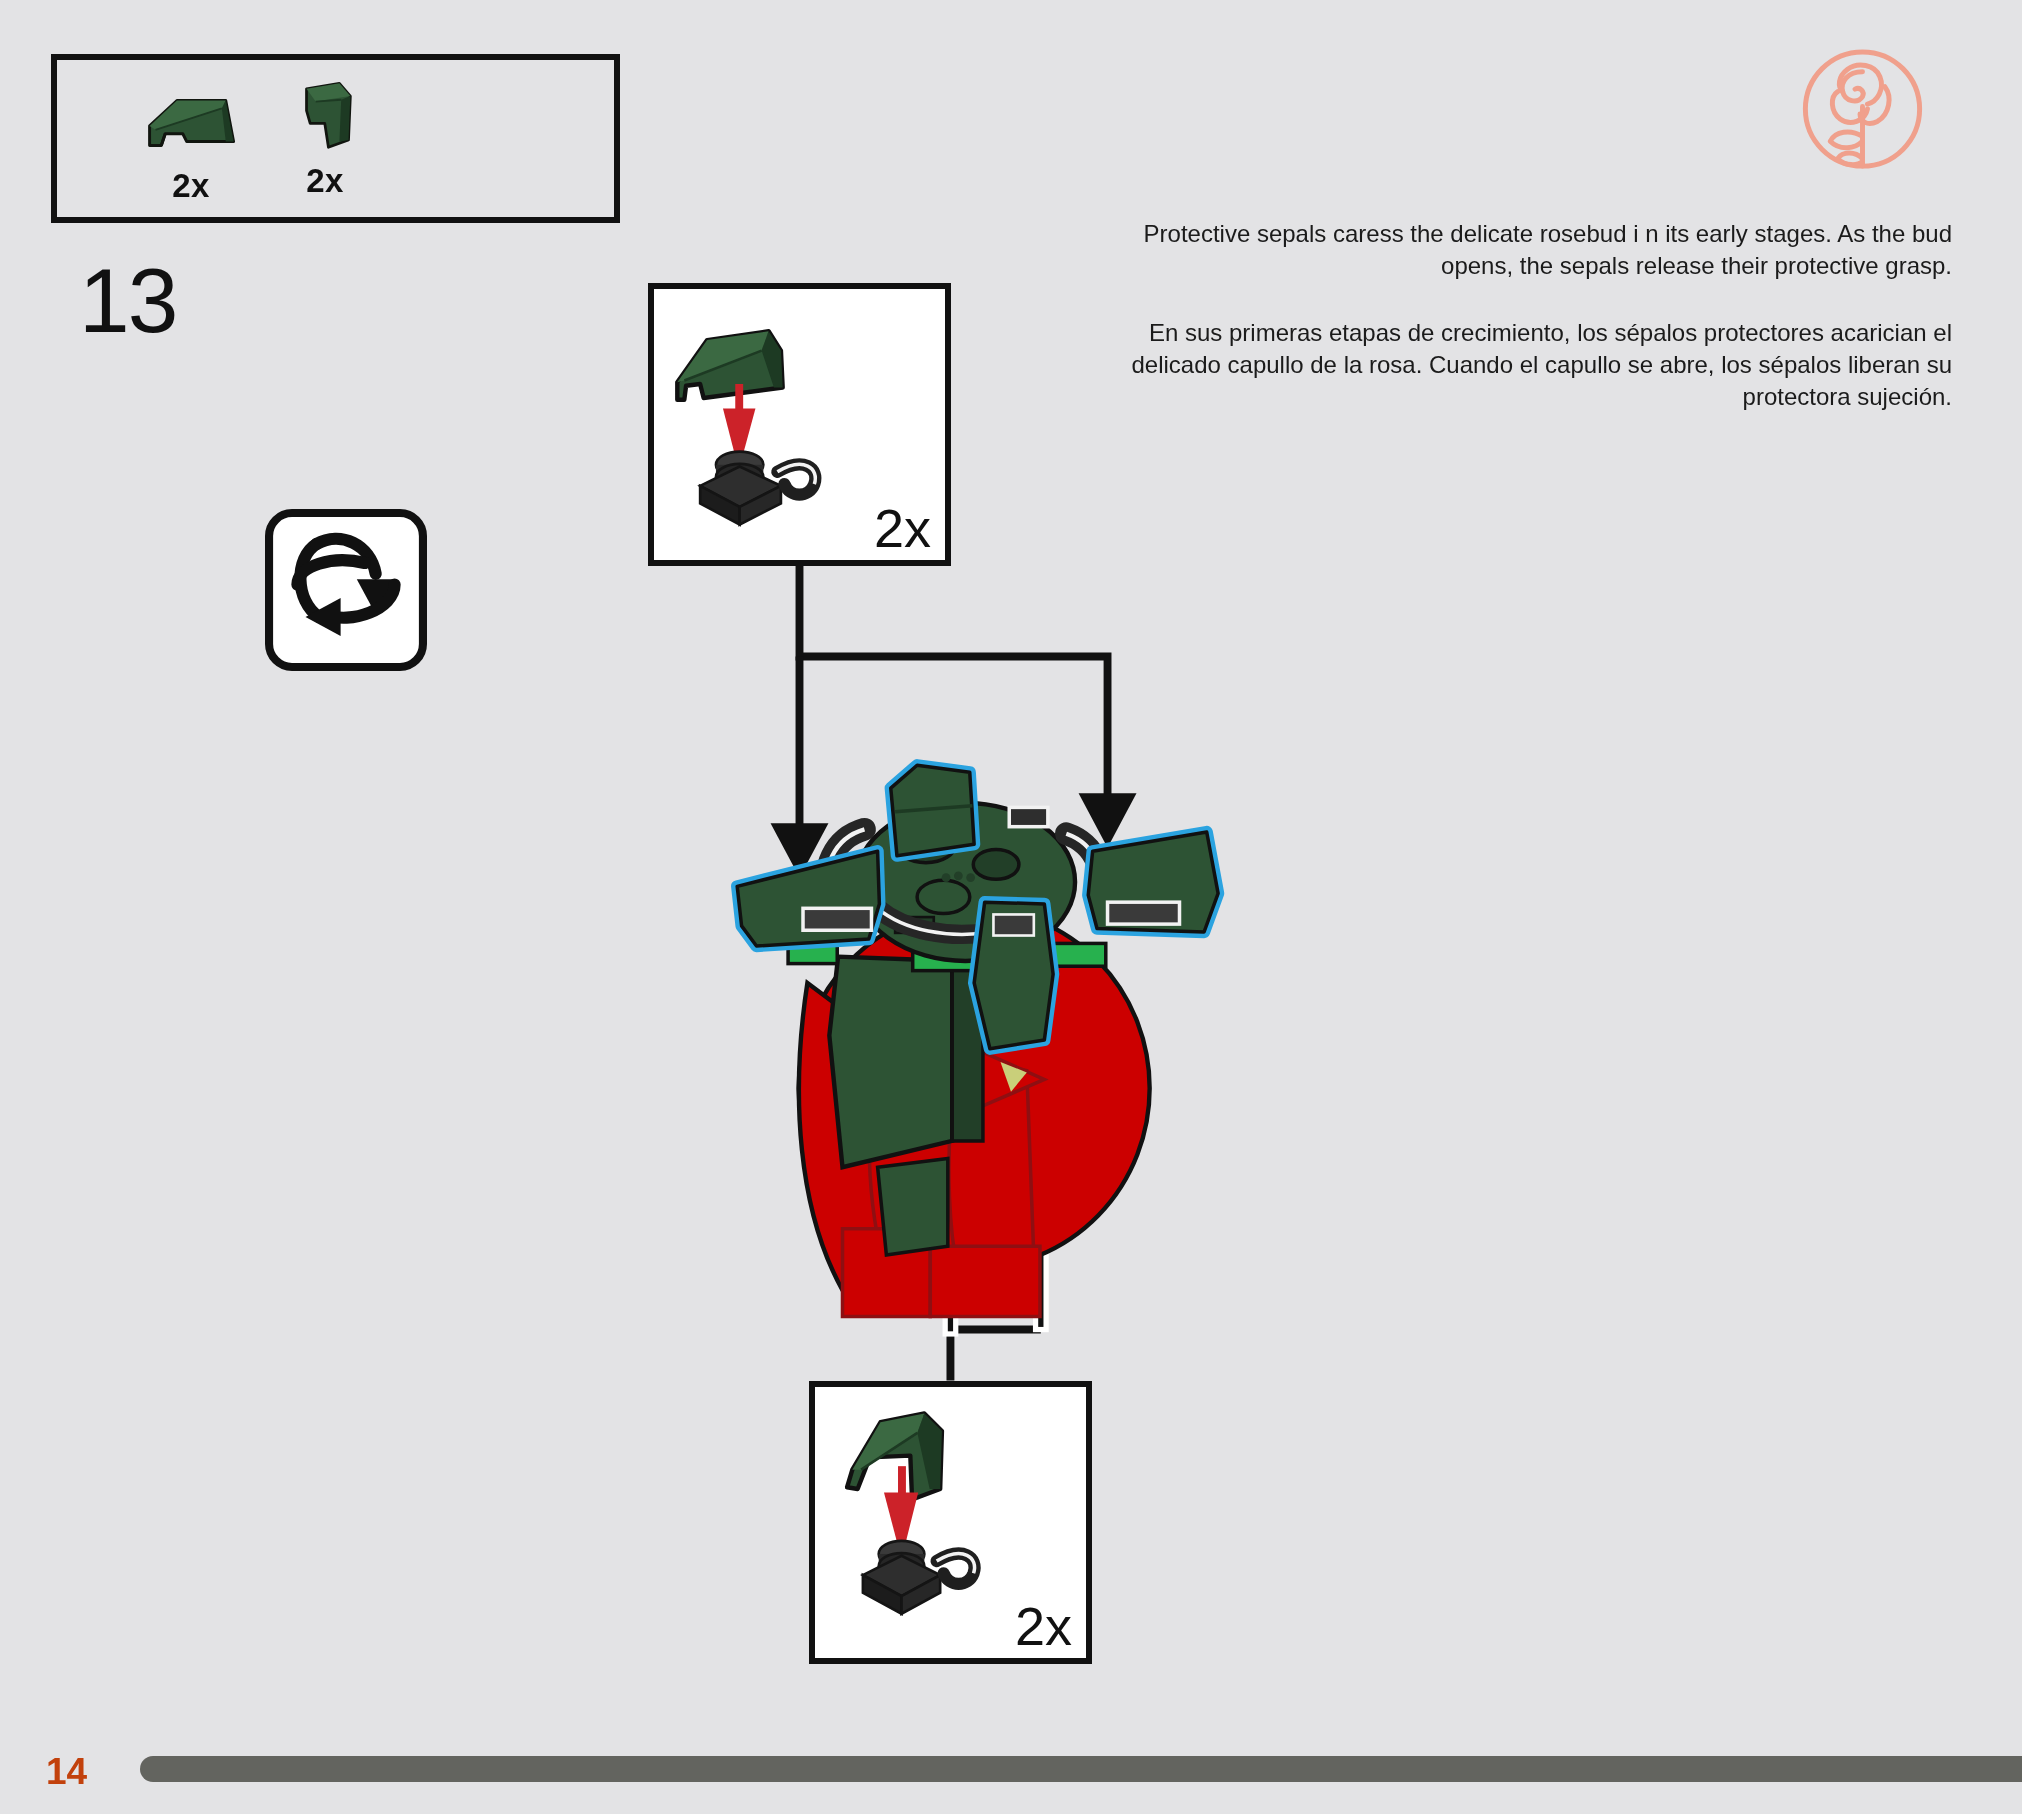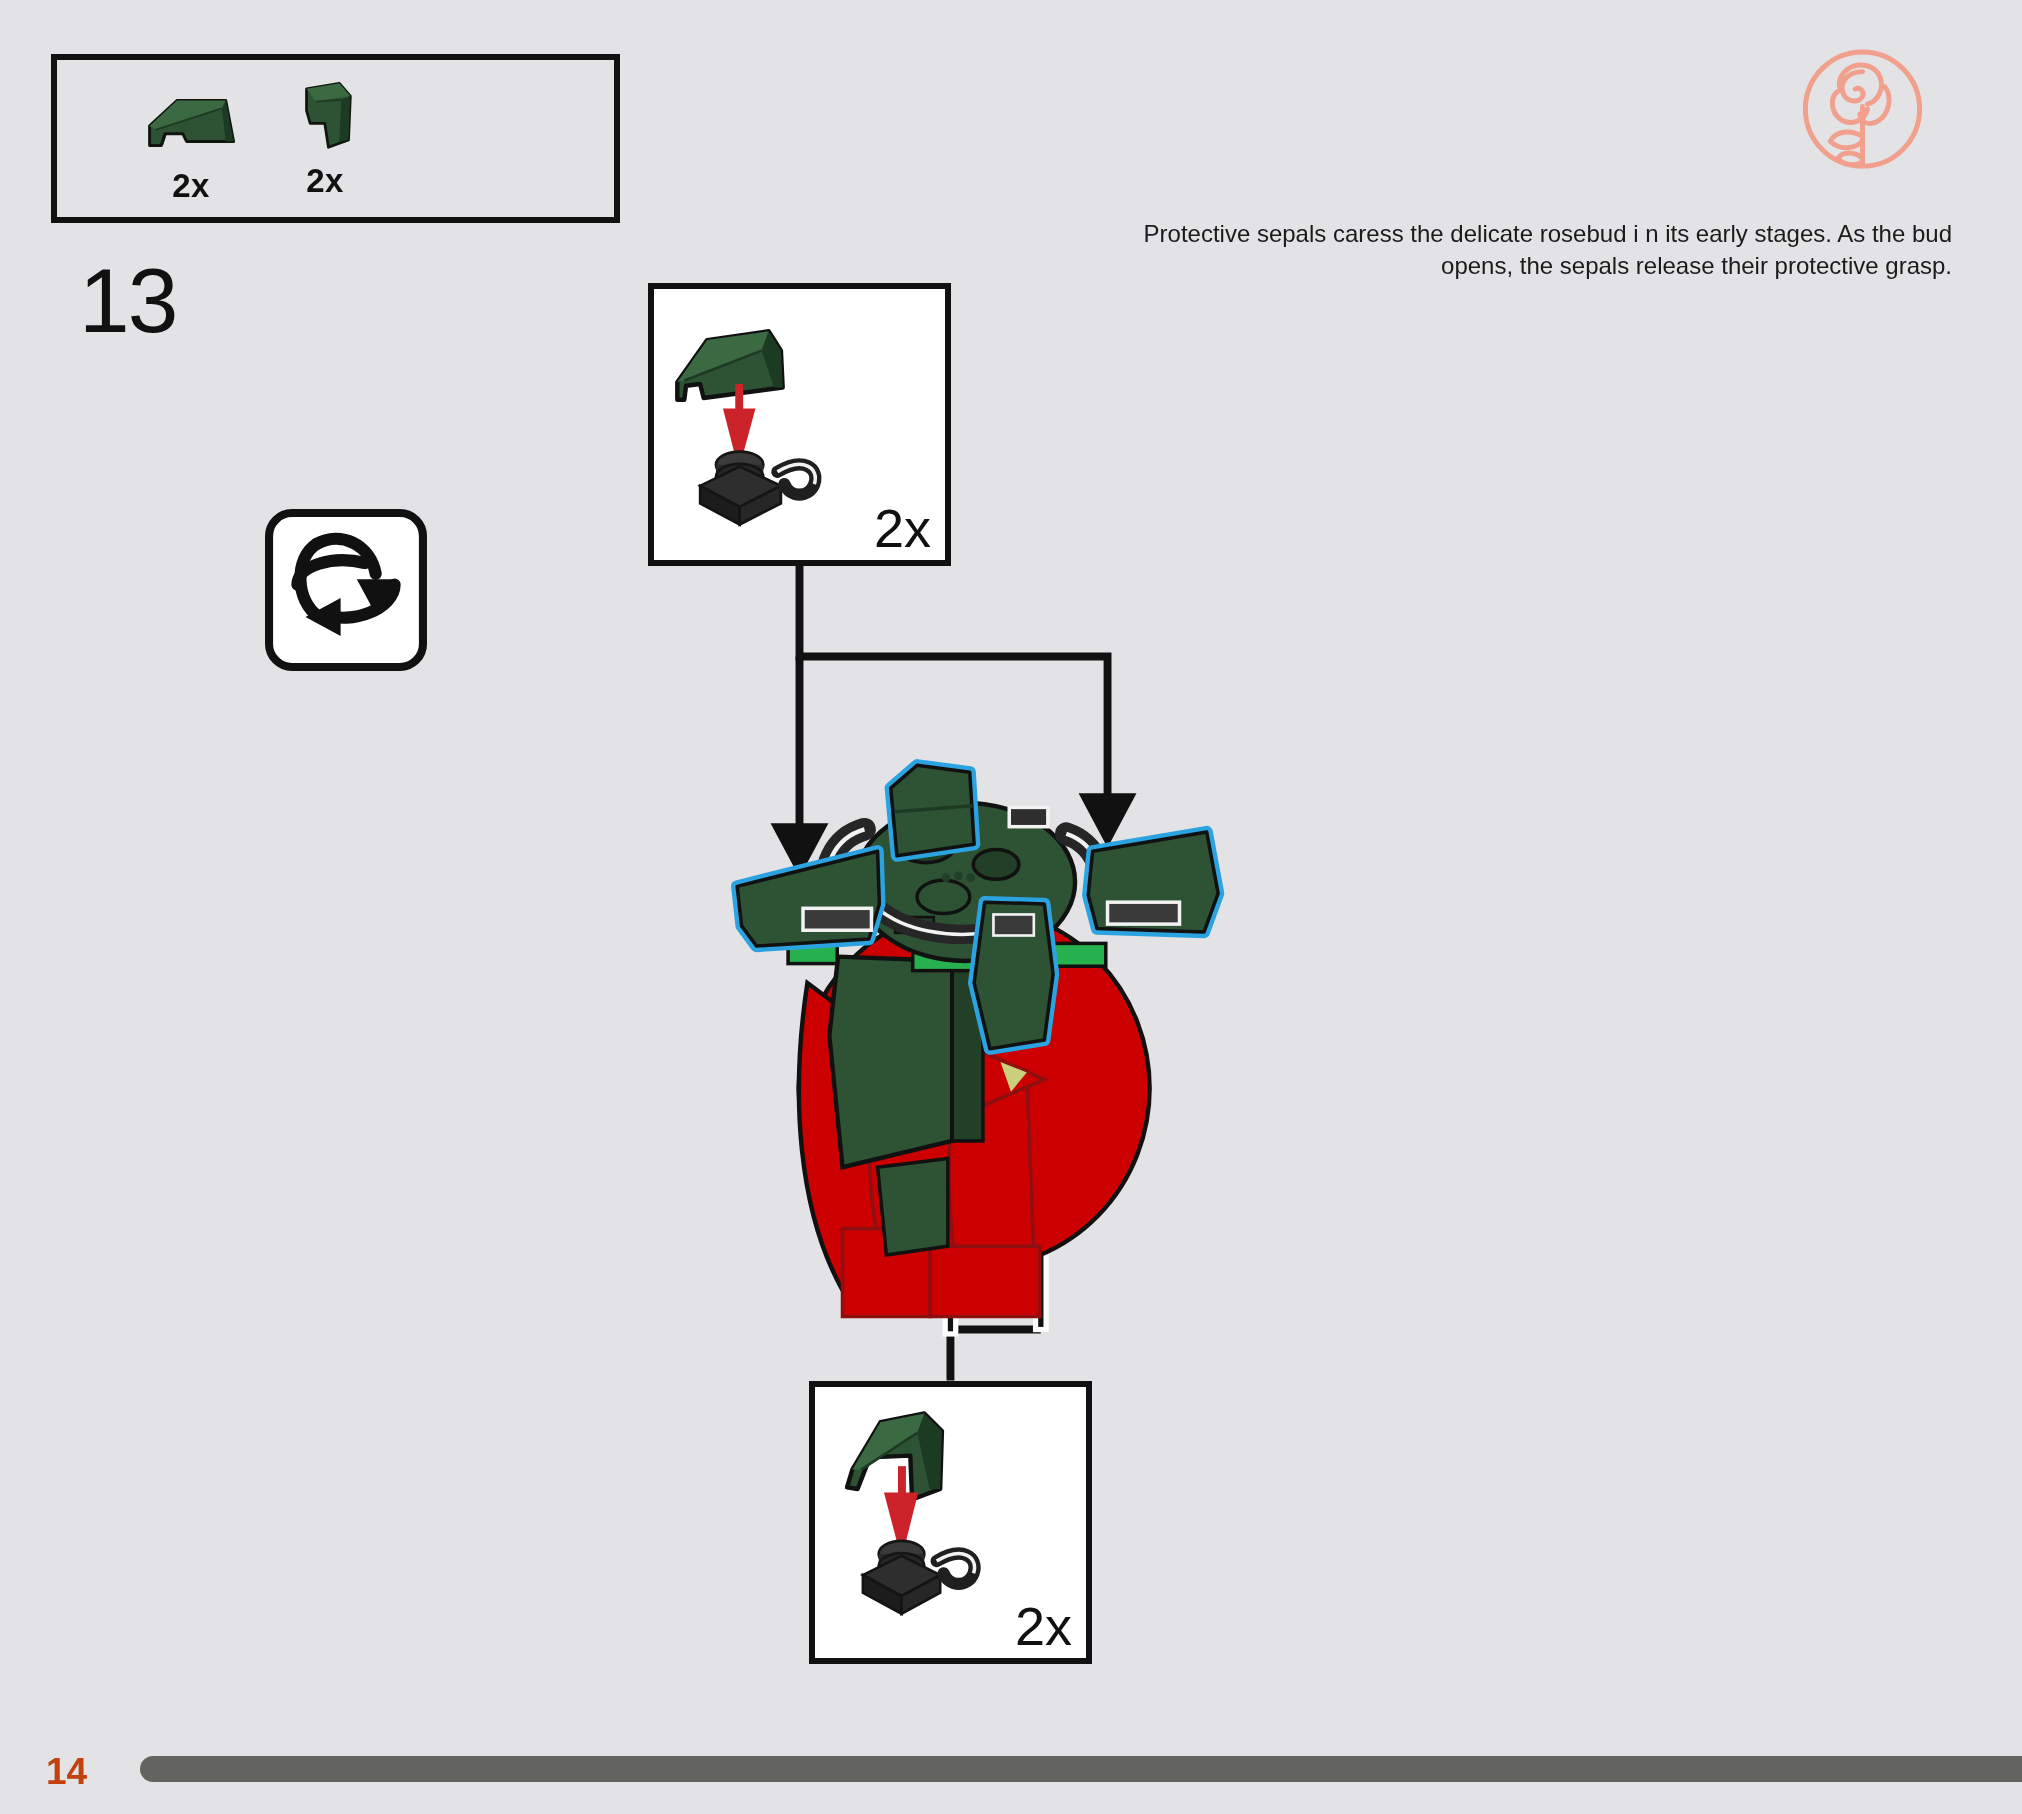--- a/index.html
+++ b/index.html
@@ -133,20 +133,21 @@
     <path d="M44,44 C40,40 40,32 48,26 C56,20 70,22 74,32 C78,42 72,52 64,54" fill="none" stroke="#f0a08c" stroke-width="4" stroke-linecap="round"></path>
     <path d="M40,44 C34,48 34,60 42,66 C50,72 62,68 64,58" fill="none" stroke="#f0a08c" stroke-width="4" stroke-linecap="round"></path>
     <path d="M78,40 C84,48 82,62 72,68 C64,72 58,68 58,62" fill="none" stroke="#f0a08c" stroke-width="4" stroke-linecap="round"></path>
     <path d="M60,56 L60,104" fill="none" stroke="#f0a08c" stroke-width="4" stroke-linecap="round"></path>
     <path d="M60,80 C50,74 38,76 34,84 C42,92 54,90 60,84" fill="none" stroke="#f0a08c" stroke-width="4" stroke-linejoin="round"></path>
     <path d="M60,98 C54,92 44,92 40,98 C46,104 56,104 60,100" fill="none" stroke="#f0a08c" stroke-width="4" stroke-linejoin="round"></path>
   </svg>
 
   <div id="description">
     <p>Protective sepals caress the delicate rosebud i n its early stages. As the bud opens, the sepals release their protective grasp.</p>
+    <p>En sus primeras etapas de crecimiento, los sépalos protectores acarician el delicado capullo de la rosa. Cuando el capullo se abre, los sépalos liberan su protectora sujeción.</p>
   </div>
 
   <svg id="diagram-layer" viewBox="0 0 2304 2067">
 
     <g>
       <path d="M911,644 L911,748 L1262,748 L1262,906" fill="none" stroke="#111" stroke-width="9"></path>
       <path d="M911,748 L911,940" fill="none" stroke="#111" stroke-width="9"></path>
 
       <polygon points="878,938 944,938 911,1000" fill="#111"></polygon>
 

